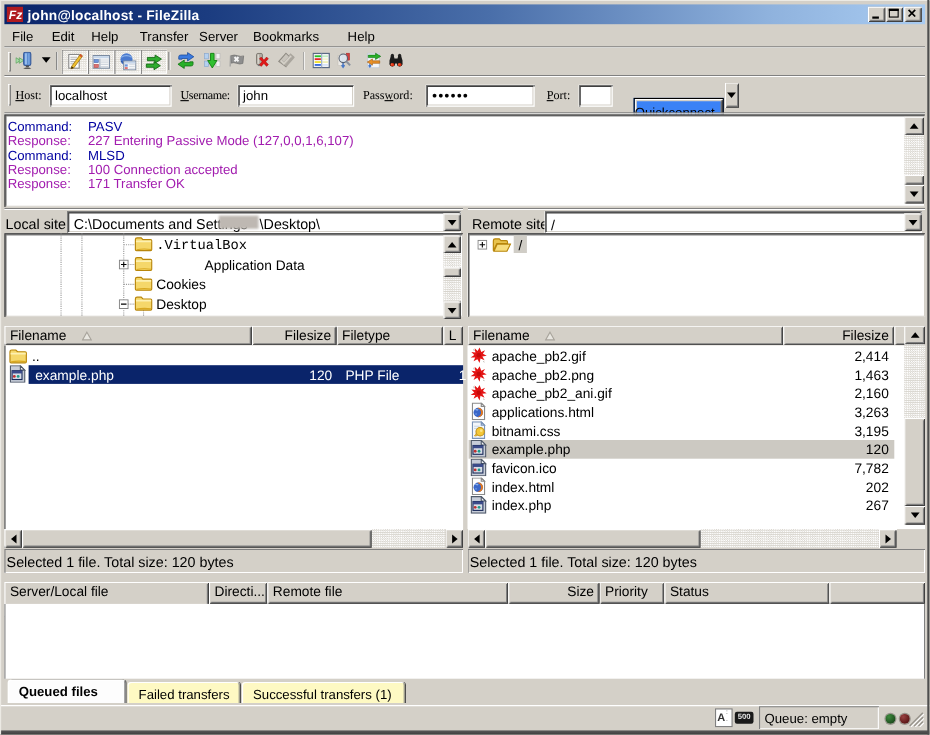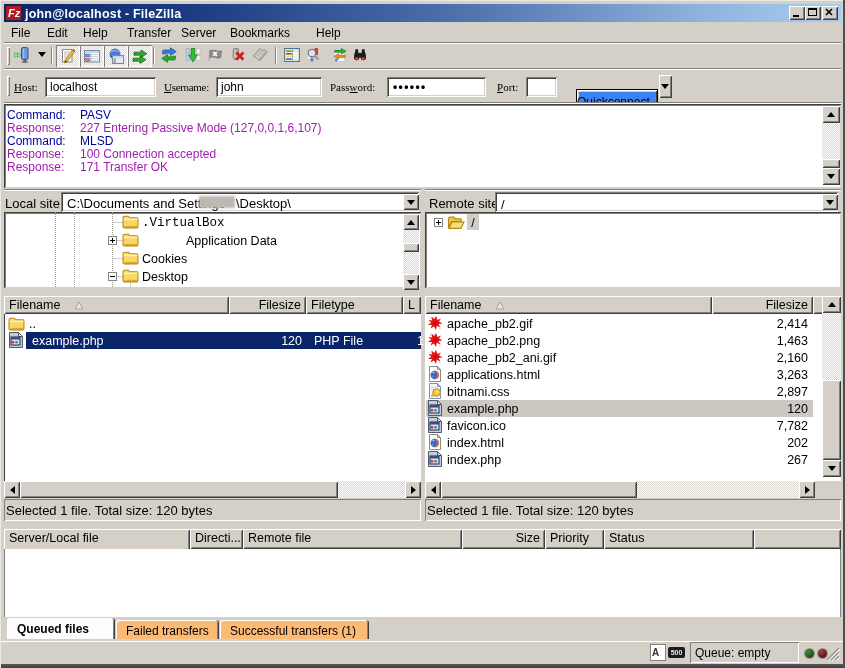--- a/index.html
+++ b/index.html
@@ -57,21 +57,21 @@
 .ric { position:absolute; left:1px; top:0px; width:16px; height:16px; }
 .rn { position:absolute; left:21px; top:2px; font-size:12.5px; }
 .rs { position:absolute; right:5px; top:2px; font-size:12.5px; }
 .statusrow { position:absolute; top:499px; height:22px; background:#d4d0c8; box-shadow: inset 1px 1px 0 #808080, inset -1px -1px 0 #ffffff; padding:4px 0 0 2px; font-size:13px; }
 
 #qpanel { left:4px; top:527px; width:837px; height:90px; }
 #qhead { position:absolute; left:0; top:2px; width:837px; height:20px; }
 #qlist { position:absolute; left:0; top:22px; width:837px; height:68px; background:#fff; box-shadow: inset 1px 0 0 #808080, inset -1px 0 0 #808080; }
 
 #tabs { left:4px; top:617px; width:837px; height:22px; font-size:12.5px; }
-.tab { position:absolute; background:#fdba74; border-top-left-radius:3px; border-top-right-radius:3px; padding:4px 0 0 10px; white-space:nowrap; overflow:hidden; font-size:12px; }
+.tab { position:absolute; background:#fef9c3; border-top-left-radius:3px; border-top-right-radius:3px; padding:4px 0 0 10px; white-space:nowrap; overflow:hidden; font-size:12px; }
 
 #statusbar { left:0px; top:641px; width:845px; height:24px; box-shadow: inset 0 1px 0 #ffffff; }
 #bottomedge { left:0; top:664px; width:845px; height:4px; background:linear-gradient(#5a5a5a,#3c3c3c); }
 .led { position:absolute; top:8px; width:9px; height:9px; border-radius:50%; }
 </style>
 </head>
 <body>
 <svg width="0" height="0" style="position:absolute">
 <defs>
 <g id="folder">
@@ -451,21 +451,21 @@
         <use href="#fffile"></use>
       </svg>
       <span class="rn">applications.html</span>
       <span class="rs">3,263</span>
     </div>
   <div class="rrow" style="top:69px">
       <svg class="ric">
         <use href="#cssfile"></use>
       </svg>
       <span class="rn">bitnami.css</span>
-      <span class="rs">2,897</span>
+      <span class="rs">3,195</span>
     </div>
   <div class="rrow" style="top:86px;background:#ccc9c2;">
       <svg class="ric">
         <use href="#phpfile"></use>
       </svg>
       <span class="rn">example.php</span>
       <span class="rs">120</span>
     </div>
   <div class="rrow" style="top:103px">
       <svg class="ric">

